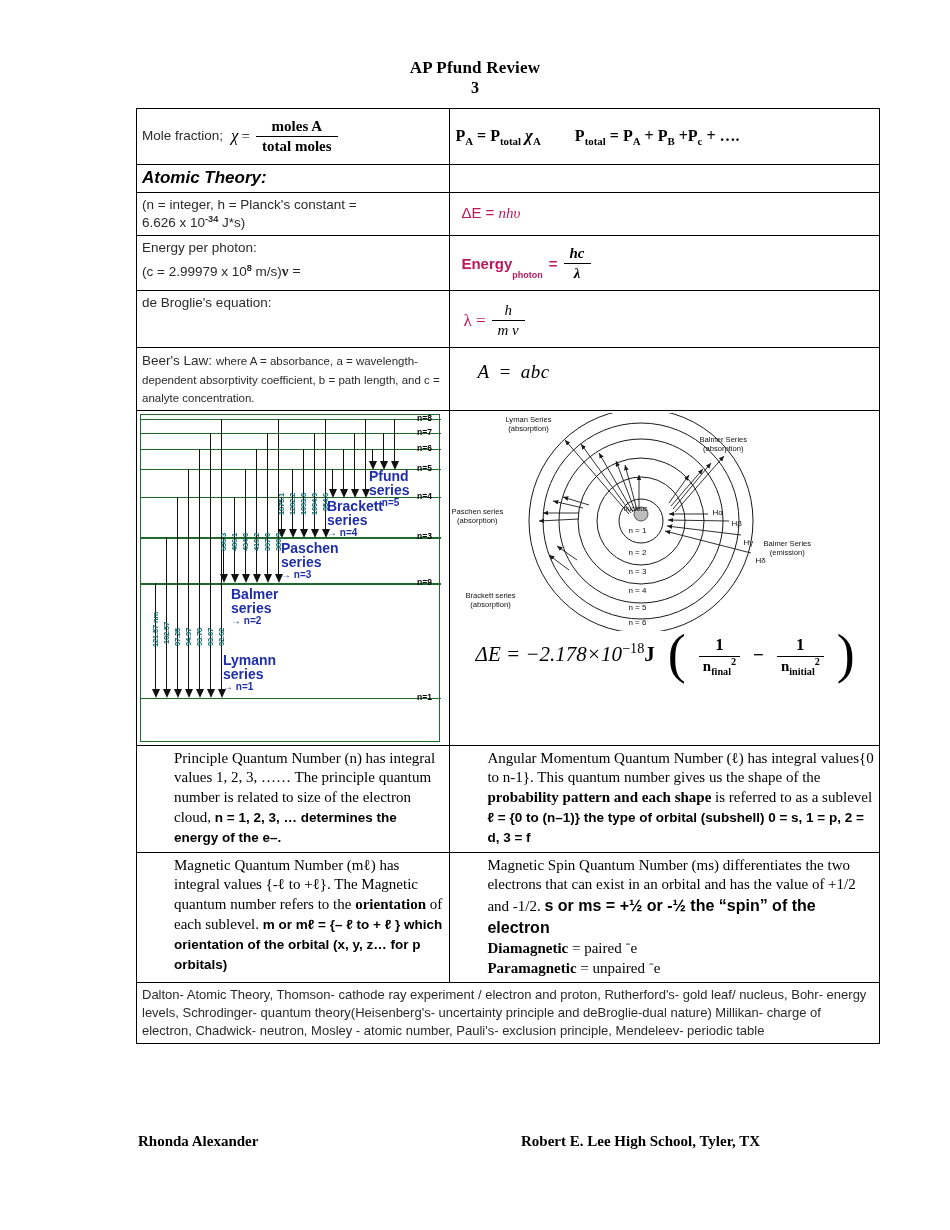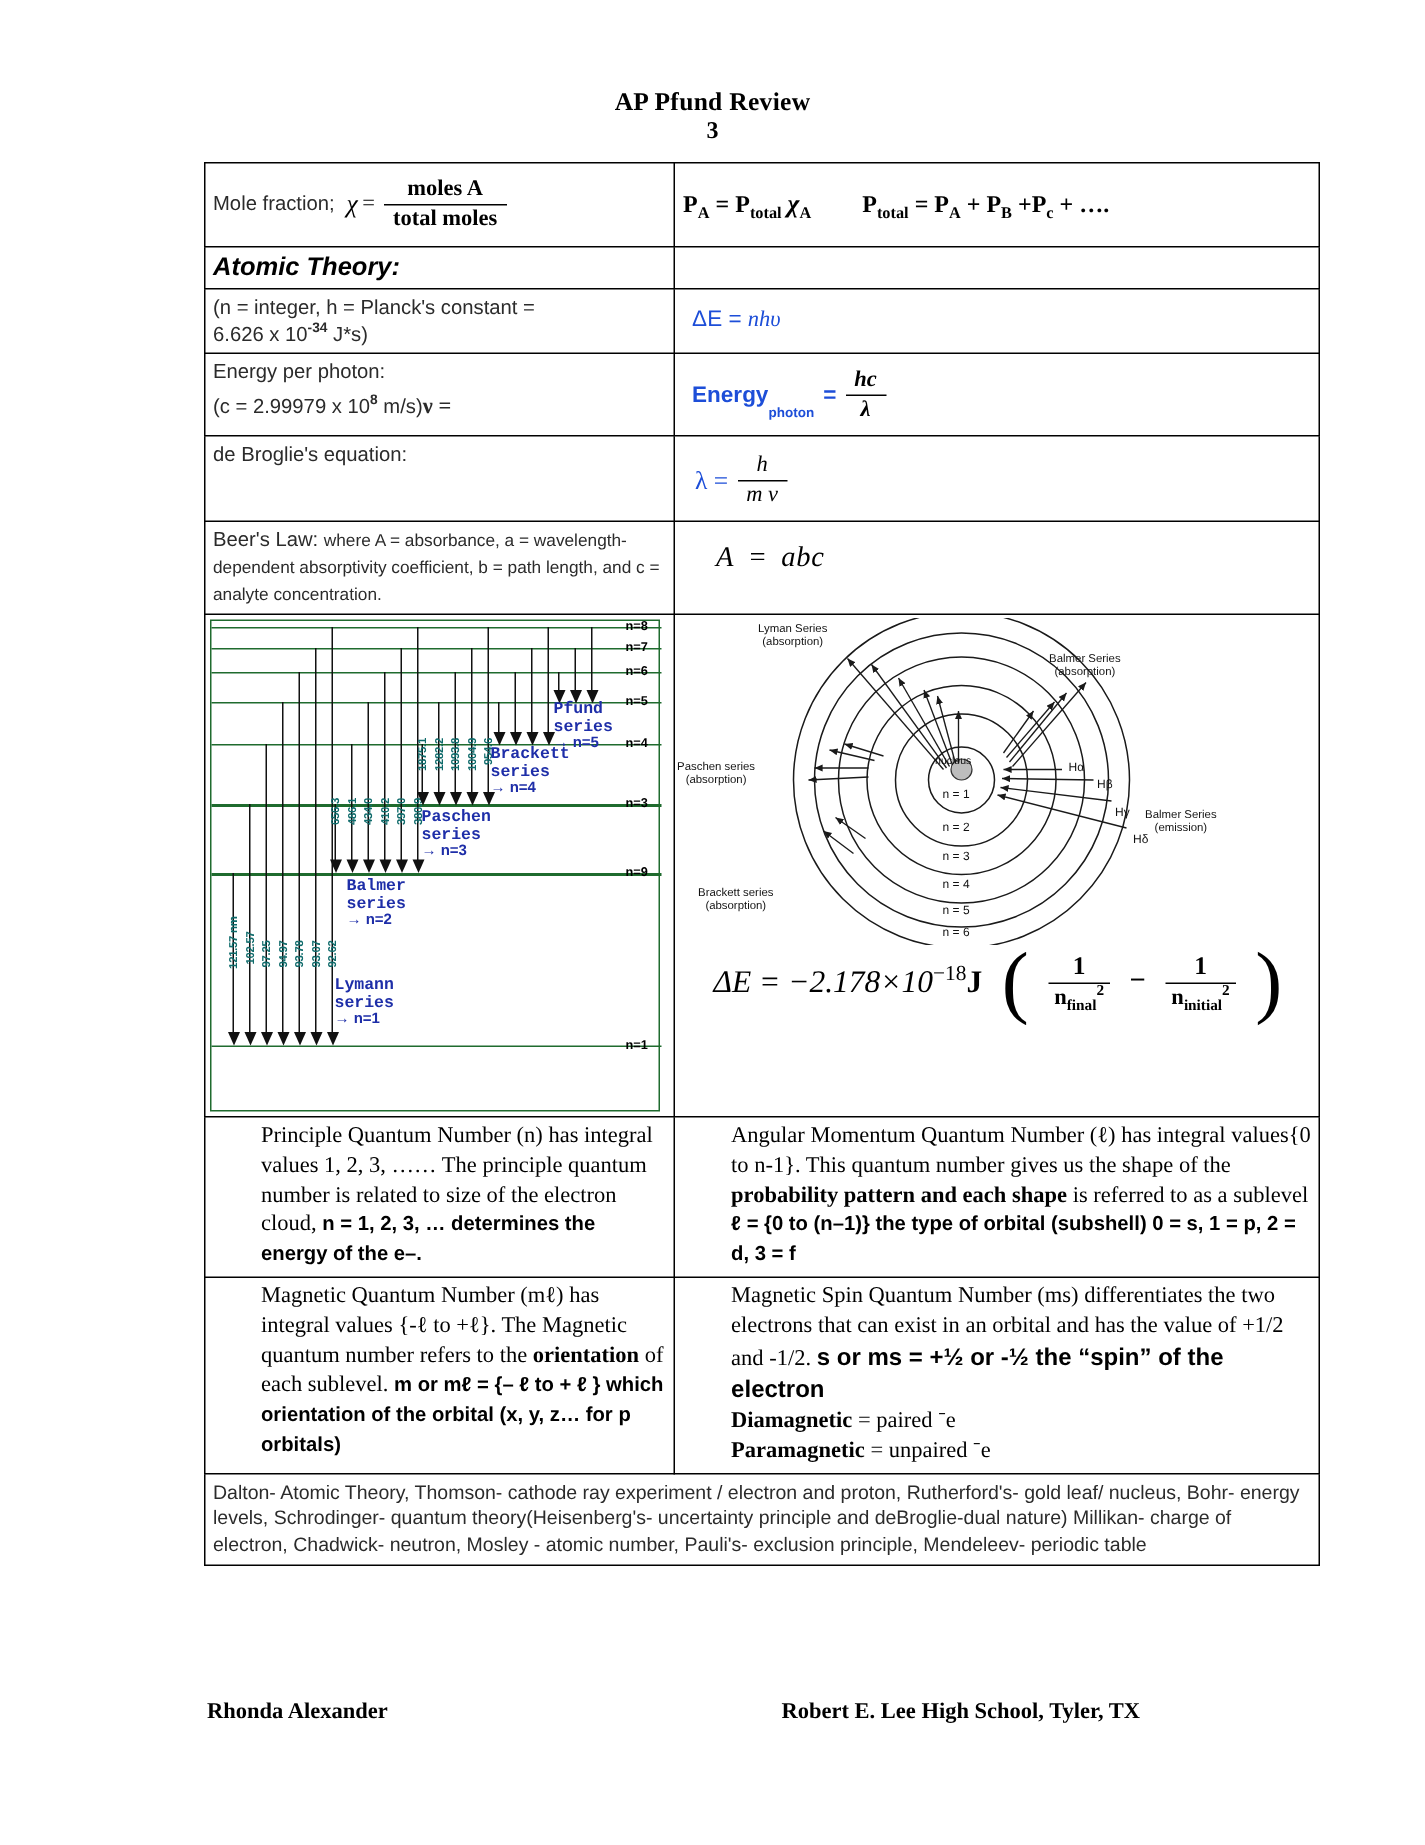--- a/index.html
+++ b/index.html
@@ -102,21 +102,21 @@
   .frac .den { display: block; border-top: 1.3px solid #000; padding: 1px 6px 0 6px; }
 
   .eqn-serif {
     font-family: "Liberation Serif", serif;
     font-size: 16px;
     font-weight: bold;
   }
   .eqn-sans {
     font-family: "Liberation Sans", sans-serif;
     font-size: 15px;
-    color: #1d4ed8;
+    color: #be185d;
   }
   .eqn-ital {
     font-family: "Liberation Serif", serif;
     font-style: italic;
     font-size: 17px;
   }
   .mole-cell-inner {
     display: flex;
     align-items: center;
     min-height: 48px;
@@ -172,21 +172,21 @@
     white-space: nowrap;
     letter-spacing: -0.2px;
   }
   .ser {
     position: absolute;
     font-family: "Liberation Sans", sans-serif;
     font-weight: bold;
     color: #1e2ea8;
     line-height: 1.05;
   }
-  .ser .nm { font-size: 11px; display: block; font-family: Liberation Mono, monospace; }
+  .ser .nm { font-size: 14px; display: block; }
   .ser .to { font-size: 10px; display: block; }
 
   
   .bohr-wrap {
     position: relative;
     width: 424px;
     height: 218px;
   }
   .bohr-lab {
     position: absolute;

